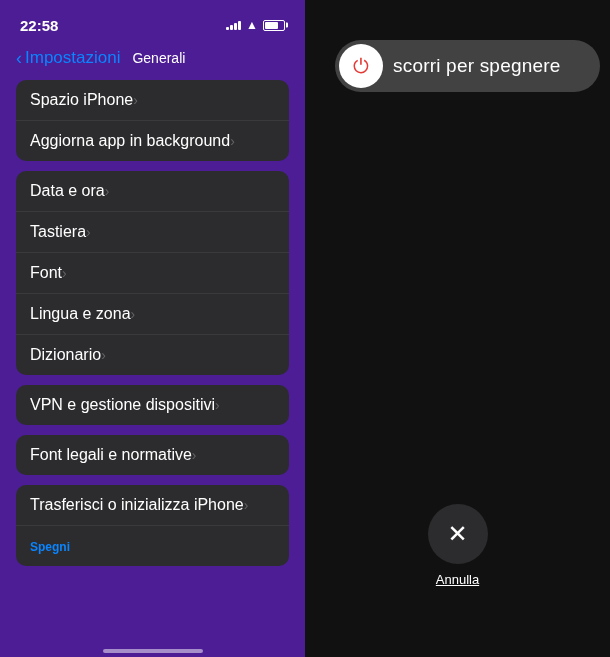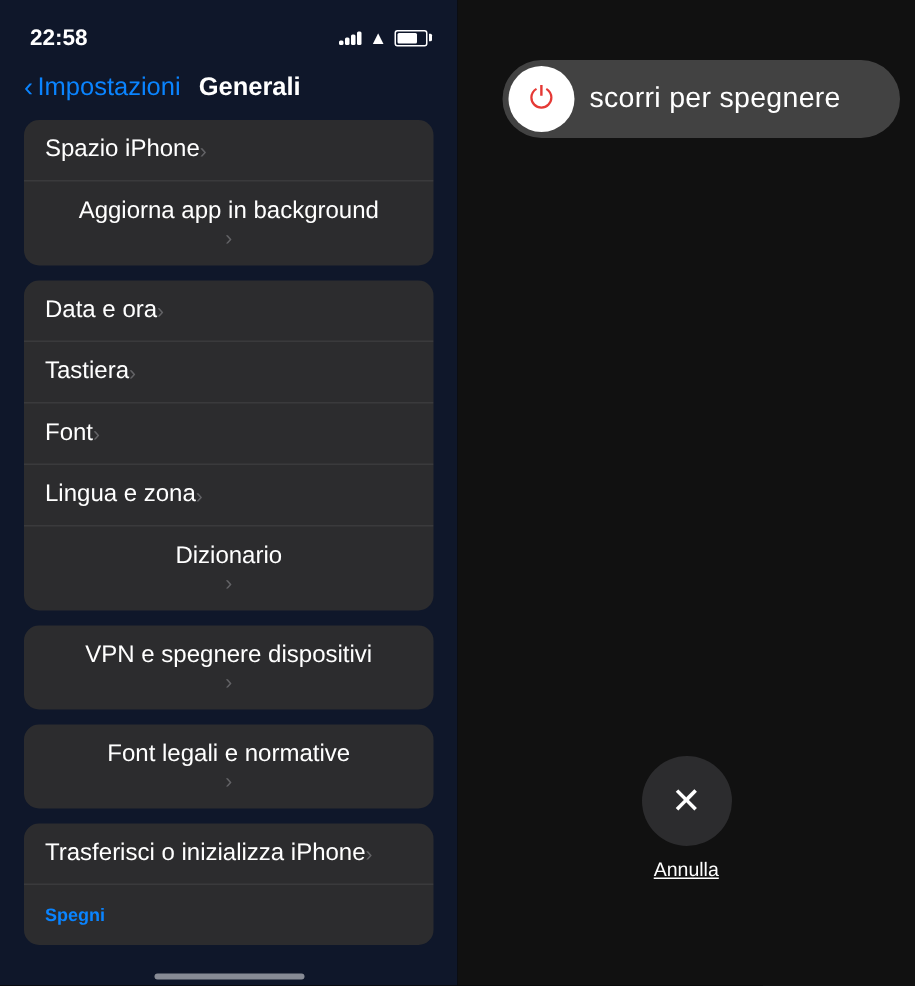--- a/index.html
+++ b/index.html
@@ -9,21 +9,21 @@
       background: #000;
       font-family: -apple-system, 'SF Pro Text', 'Helvetica Neue', sans-serif;
       overflow: hidden;
       display: flex;
     }
 
     
     .left-panel {
       width: 305px;
       height: 657px;
-      background: #0f172a;
+      background: #4c1d95;
       display: flex;
       flex-direction: column;
       overflow: hidden;
     }
 
     
     .status-bar {
       display: flex;
       justify-content: space-between;
       align-items: center;
@@ -94,22 +94,22 @@
       gap: 3px;
       color: #0a84ff;
       font-size: 17px;
       cursor: pointer;
     }
     .back-chevron {
       font-size: 18px;
       line-height: 1;
     }
     .nav-title {
-      font-size: 17px;
-      font-weight: 700;
+      font-size: 14px;
+      font-weight: 400;
       color: #fff;
       margin-left: 12px;
     }
 
     
     .settings-content {
       flex: 1;
       overflow-y: auto;
       padding: 0 16px;
     }
@@ -124,21 +124,20 @@
 
     .settings-row {
       display: flex;
       align-items: center;
       padding: 11px 14px;
       border-bottom: 0.5px solid #3a3a3c;
       cursor: pointer;
     }
     .settings-row:last-child {
       border-bottom: none;
-      flex-direction: column;
     }
     .settings-row-label {
       font-size: 16px;
       color: #fff;
     }
     .settings-row-right {
       display: flex;
       align-items: center;
     }
     .chevron-right {
@@ -318,21 +317,21 @@
         <span class="chevron-right">›</span>
       </div>
       <div class="settings-row">
         <span class="settings-row-label">Dizionario</span>
         <span class="chevron-right">›</span>
       </div>
     </div>
 
     <div class="settings-group">
       <div class="settings-row">
-        <span class="settings-row-label">VPN e spegnere dispositivi</span>
+        <span class="settings-row-label">VPN e gestione dispositivi</span>
         <span class="chevron-right">›</span>
       </div>
     </div>
 
     <div class="settings-group">
       <div class="settings-row">
         <span class="settings-row-label">Font legali e normative</span>
         <span class="chevron-right">›</span>
       </div>
     </div>

